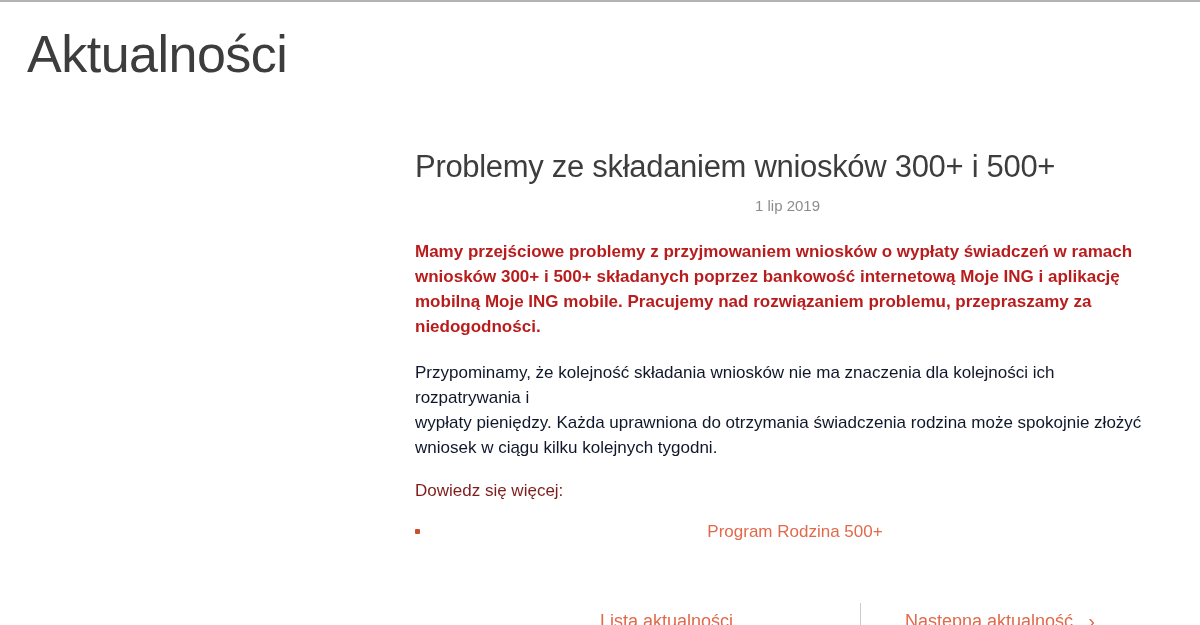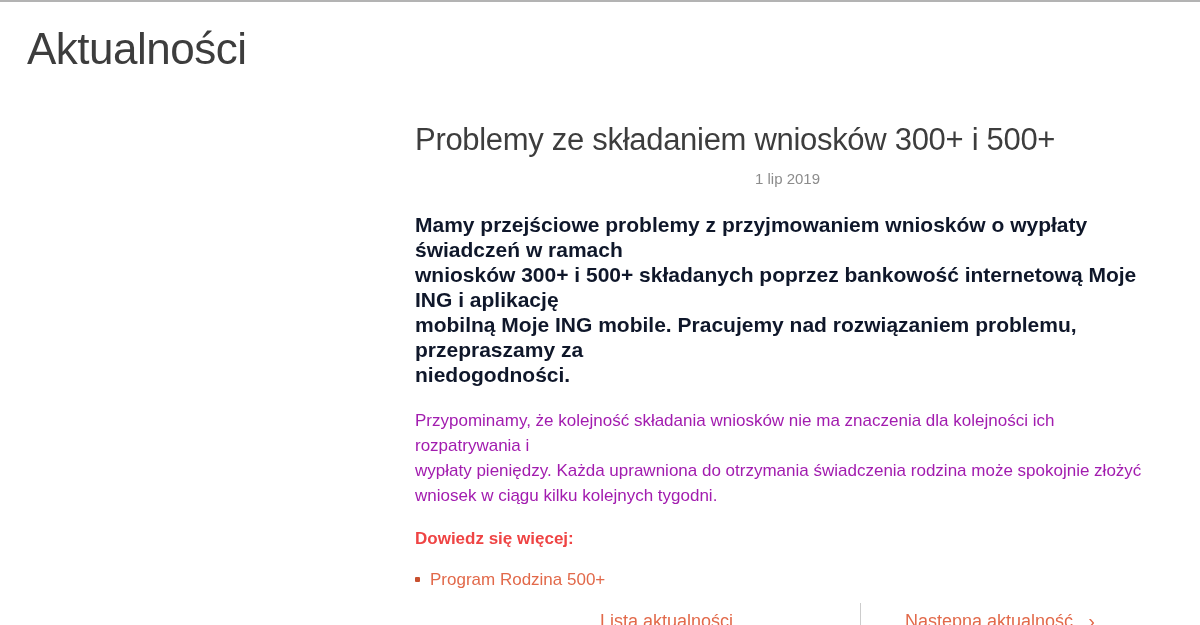--- a/index.html
+++ b/index.html
@@ -18,84 +18,85 @@
     position: absolute;
     left: 0; top: 0;
     width: 100%; height: 2px;
     background: #b3b3b3;
   }
 
   .page-title {
     position: absolute;
     left: 27px;
     top: 24px;
-    font-size: 44px;
+    font-size: 52px;
     font-weight: 400;
     letter-spacing: -0.5px;
     color: #3d3d3d;
   }
 
   .article {
     position: absolute;
     left: 415px;
-    top: 121px;
+    top: 148px;
     width: 745px;
   }
 
   .article-title {
     font-size: 31px;
     font-weight: 400;
     letter-spacing: -0.3px;
     color: #3d3d3d;
     line-height: 38px;
   }
 
   .article-date {
     margin-top: 11px;
     font-size: 15px;
     color: #8c8c8c;
     text-align: center;
   }
 
   .article-lead {
     margin-top: 25px;
-    font-size: 21px;
+    font-size: 17px;
     font-weight: 700;
     line-height: 25px;
-    color: #0f172a;
+    color: #b91c1c;
     white-space: pre-line;
   }
 
   .article-paragraph {
     margin-top: 21px;
     font-size: 17px;
     font-weight: 400;
     line-height: 25px;
-    color: #a21caf;
+    color: #0f172a;
     white-space: pre-line;
   }
 
   .learn-more-label {
     margin-top: 21px;
     font-size: 17px;
-    font-weight: 700;
-    color: #ef4444;
+    font-weight: 400;
+    color: #7f1d1d;
   }
 
   .related-links {
     margin-top: 22px;
     list-style: none;
   }
 
   .related-links li {
     position: relative;
     padding-left: 15px;
     margin-bottom: 16px;
     font-size: 17px;
     line-height: 17px;
+    text-align: center;
   }
 
   .bullet-icon {
     position: absolute;
     left: 0;
     top: 6px;
     width: 5px;
     height: 5px;
     border-radius: 1px;
     background: #c8502f;

